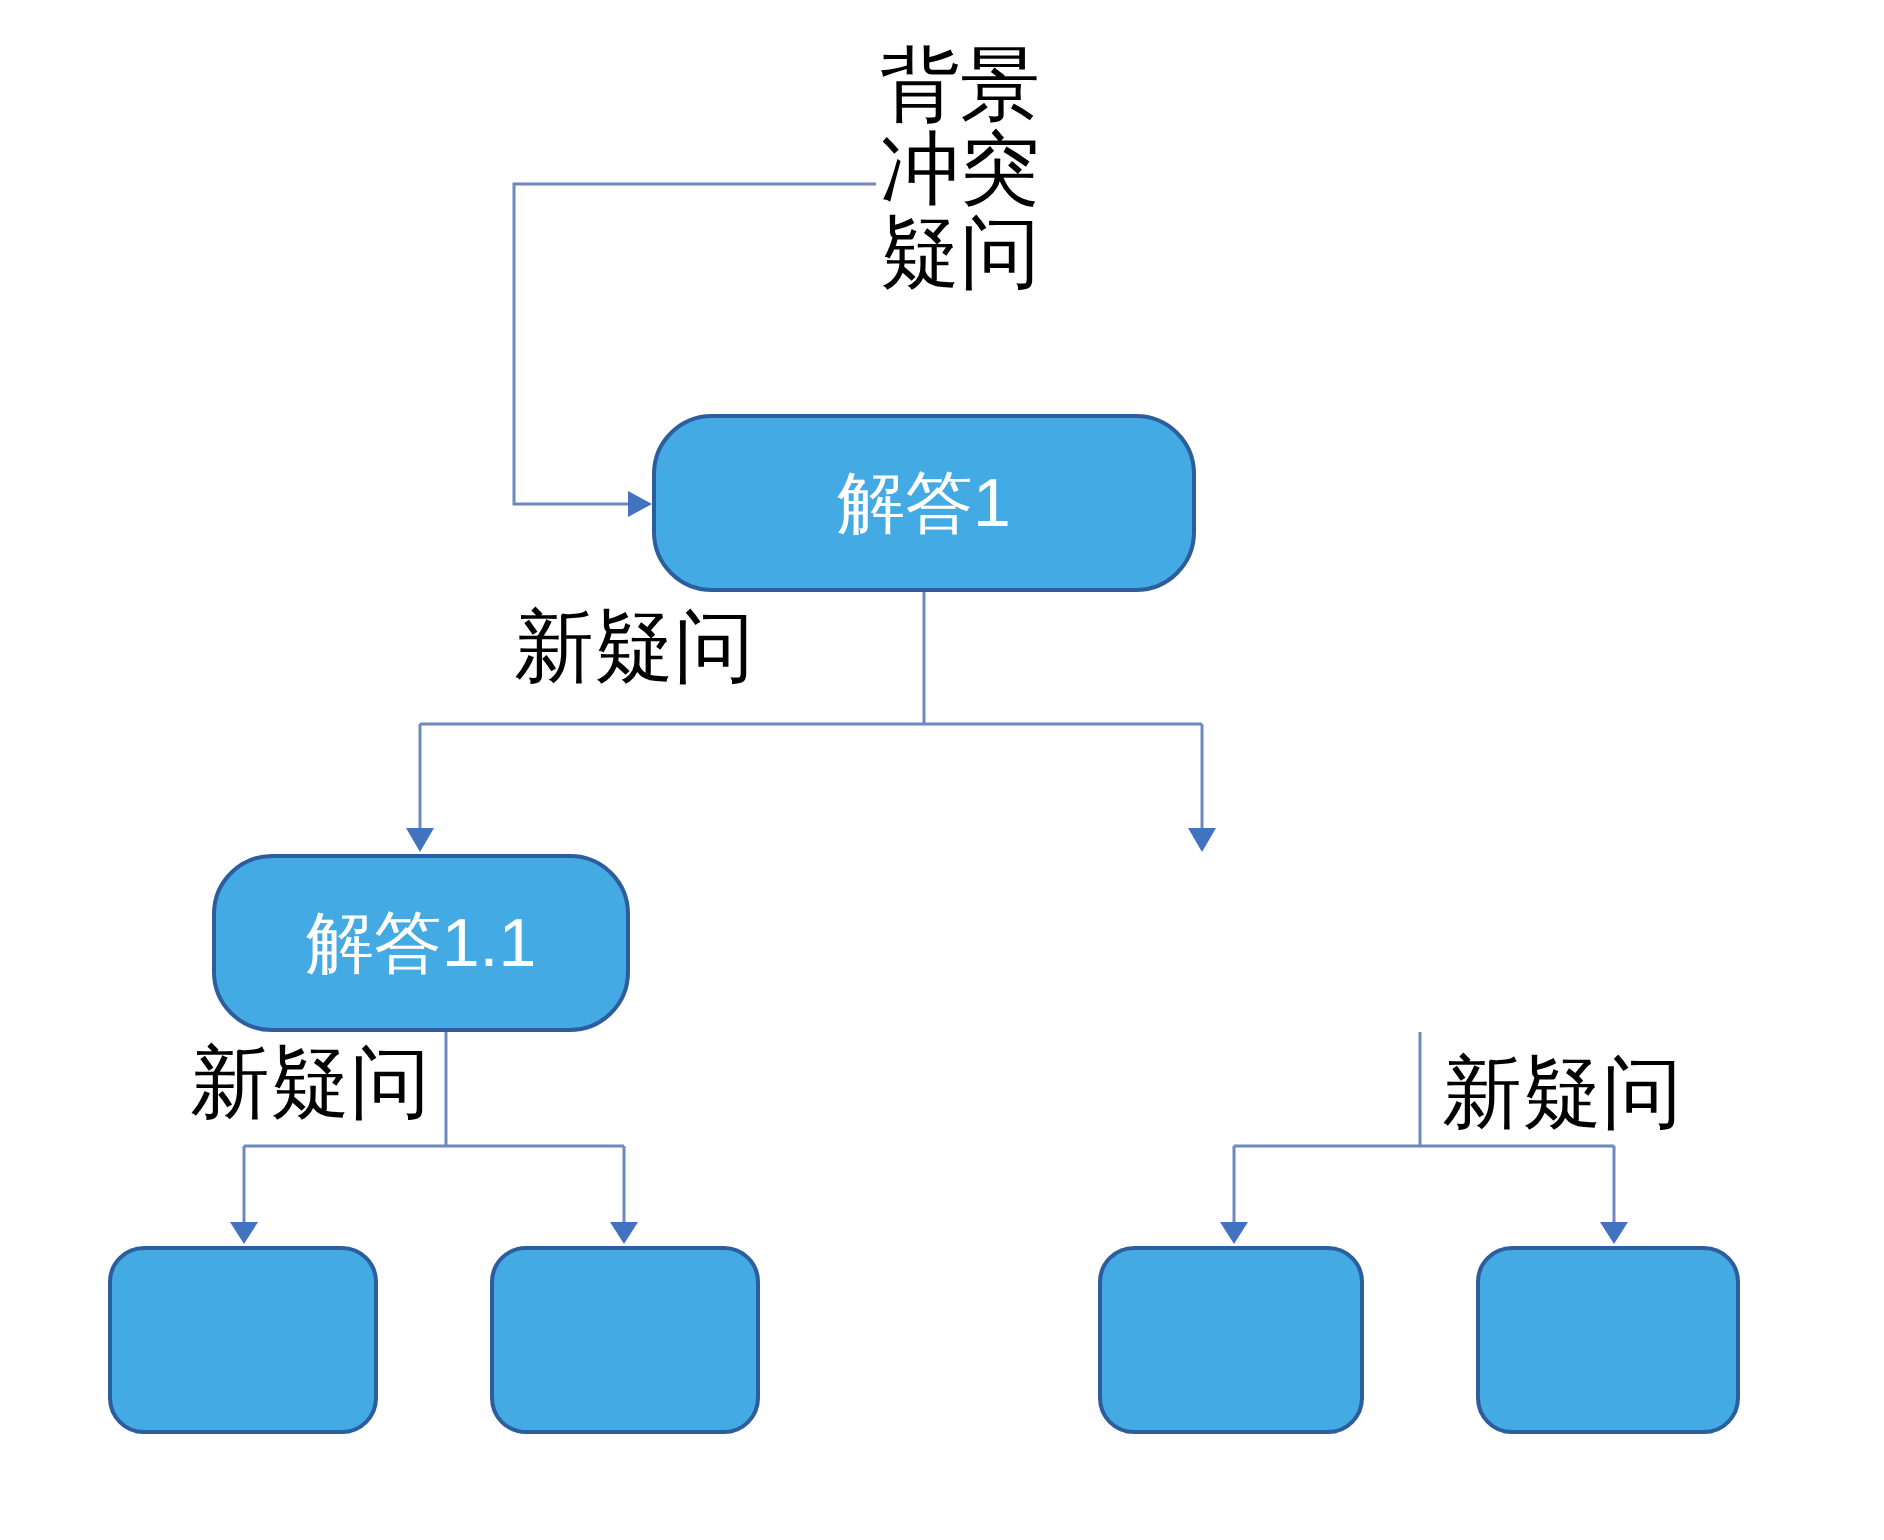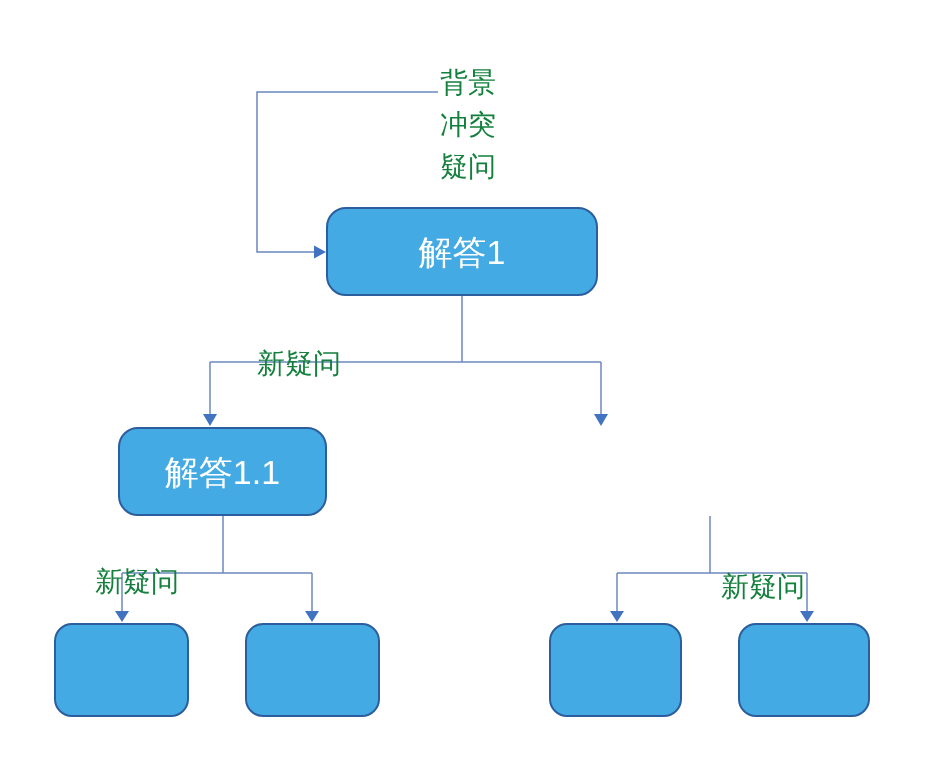--- a/index.html
+++ b/index.html
@@ -23,43 +23,42 @@
   }
   .arrowhead {
     fill: #4173C0;
     stroke: none;
   }
   .node {
     position: absolute;
     box-sizing: border-box;
     background: #44AAE3;
     border: 2.5px solid #2C5E9E;
-    border-radius: 20px;
+    border-radius: 30px;
     color: #ffffff;
     font-size: 34px;
     display: flex;
     align-items: center;
     justify-content: center;
     line-height: 1;
   }
   .node-leaf { border-radius: 18px; }
   .node-answer1   { left: 326px; top: 207px; width: 272px; height: 89px; }
-  .node-answer1-1 { left: 118px; top: 427px; width: 209px; height: 89px; }
+  .node-answer1-1 { left: 106px; top: 427px; width: 209px; height: 89px; }
   .node-answer1-2 { left: 607px; top: 427px; width: 206px; height: 89px; }
   .node-leaf-1 { left:  54px; top: 623px; width: 135px; height: 94px; }
   .node-leaf-2 { left: 245px; top: 623px; width: 135px; height: 94px; }
   .node-leaf-3 { left: 549px; top: 623px; width: 133px; height: 94px; }
   .node-leaf-4 { left: 738px; top: 623px; width: 132px; height: 94px; }
   .txt {
     position: absolute;
-    color: #15803d;
-    font-size: 28px;
+    color: #000000;
+    font-size: 40px;
     line-height: 42px;
     white-space: nowrap;
-    margin-top: 40px;
   }
   #source-note { left: 440px; top: 22px; text-align: center; }
   #source-note span { display: block; }
   #edge-label-root  { left: 257px; top: 303px; }
   #edge-label-left  { left:  95px; top: 521px; }
   #edge-label-right { left: 721px; top: 526px; }
 </style>
 </head>
 <body>
 

